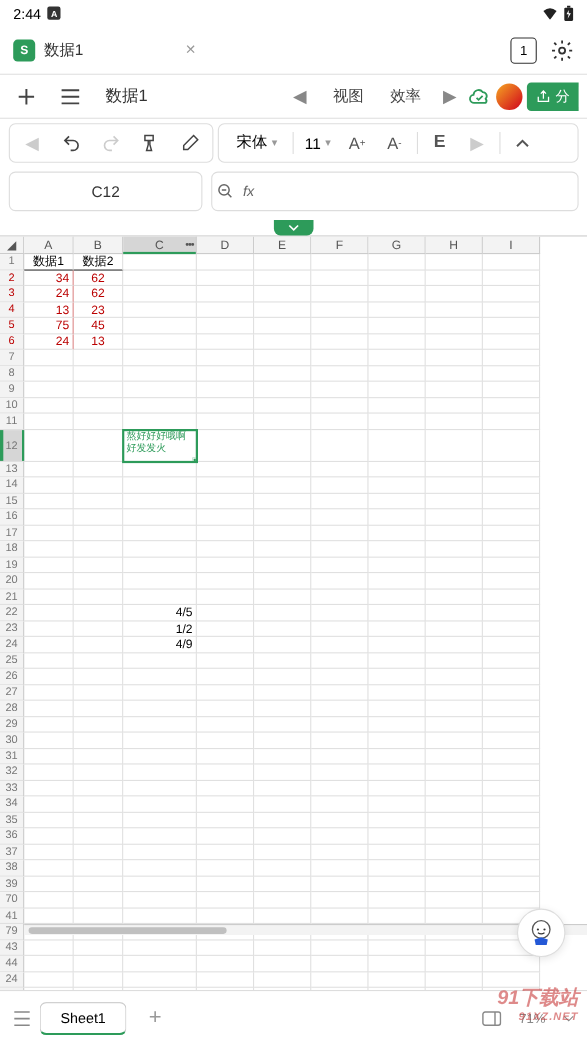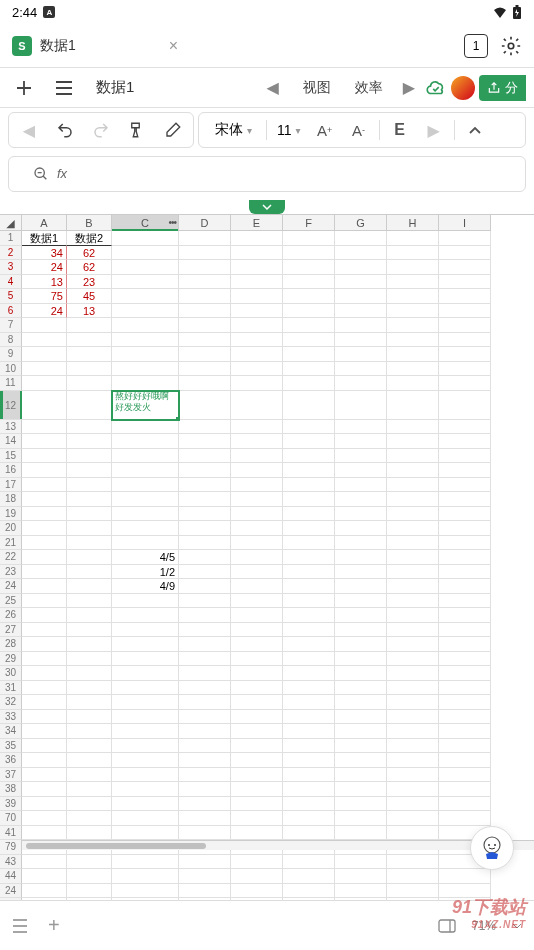--- a/index.html
+++ b/index.html
@@ -38,21 +38,21 @@
 .toolbar-btn { width: 28px; height: 28px; display: flex; align-items: center; justify-content: center; color: #555; }
 .toolbar-btn.disabled { color: #ccc; }
 .toolbar-main { flex: 1; display: flex; align-items: center; border: 1px solid #ddd; border-radius: 6px; height: 36px; padding: 0 8px; gap: 6px; }
 .font-name { font-size: 14px; padding: 0 8px; display: flex; align-items: center; gap: 4px; }
 .font-size { font-size: 14px; padding: 0 4px; display: flex; align-items: center; gap: 4px; }
 .divider { width: 1px; height: 20px; background: #ddd; }
 
 
 .formula-row { height: 44px; display: flex; align-items: center; padding: 8px; gap: 8px; }
 .cell-ref-box { width: 176px; height: 36px; border: 1px solid #ddd; border-radius: 6px; display: flex; align-items: center; justify-content: center; font-size: 14px; color: #333; }
-.formula-box { flex: 1; height: 36px; border: 1px solid #ddd; border-radius: 6px; display: flex; align-items: center; padding: 0 24px; gap: 10px; font-size: 14px; color: #333; }
+.formula-box { flex: 1; height: 36px; border: 1px solid #ddd; border-radius: 6px; display: flex; align-items: center; padding: 0 4px; gap: 10px; font-size: 14px; color: #333; }
 .formula-icons { display: flex; gap: 8px; color: #666; }
 .formula-text { flex: 1; }
 
 
 .expand-handle { position: absolute; top: 200px; left: 50%; transform: translateX(-50%); width: 36px; height: 14px; background: #2d9b5a; border-radius: 0 0 6px 6px; display: flex; align-items: center; justify-content: center; z-index: 5; }
 .expand-handle svg { width: 12px; height: 8px; }
 
 
 .sheet-container { position: absolute; top: 214px; left: 0; right: 0; bottom: 50px; overflow: hidden; border-top: 1px solid #ccc; }
 .grid { display: grid; grid-template-columns: 22px 45px 45px 67px repeat(6, 52px); font-size: 11px; }
@@ -205,20 +205,21 @@
     <div class="divider"></div>
     <div class="toolbar-btn">
         <svg width="14" height="10" viewBox="0 0 14 10">
           <path d="M2 8l5-5 5 5" stroke="#555" stroke-width="1.8" fill="none"></path>
         </svg>
       </div>
   </div>
 </div>
 
 <div class="formula-row">
+  <div class="cell-ref-box">C12</div>
   <div class="formula-box">
     <div class="formula-icons">
       <svg width="16" height="16" viewBox="0 0 24 24" fill="none" stroke="#666" stroke-width="2">
           <circle cx="10" cy="10" r="7"></circle>
           <path d="M7 10h6M20 20l-5-5"></path>
         </svg>
       <span style="font-style:italic;font-size:13px">fx</span>
     </div>
   </div>
 </div>
@@ -714,20 +715,21 @@
       <circle cx="19" cy="13" r="1" fill="#333"></circle>
       <path d="M13 16 q3 2 6 0" stroke="#333" fill="none"></path>
       <path d="M10 22 L16 20 L22 22 L21 27 L11 27 Z" fill="#2458d6"></path>
     </svg>
 </div>
 
 <div class="bottom-bar">
   <svg width="16" height="14" viewBox="0 0 16 14">
       <path d="M1 1h14M1 7h14M1 13h14" stroke="#888" stroke-width="1.5"></path>
     </svg>
+  <div class="sheet-tab">Sheet1</div>
   <div class="add-sheet">+</div>
   <div class="bottom-right">
     <svg width="18" height="14" viewBox="0 0 18 14" fill="none" stroke="#888" stroke-width="1.3">
         <rect x="1" y="1" width="16" height="12" rx="2"></rect>
         <path d="M12 1v12"></path>
       </svg>
     <span>71%</span>
     <svg width="10" height="6" viewBox="0 0 10 6">
         <path d="M1 1l4 4 4-4" stroke="#888" fill="none"></path>
       </svg>

